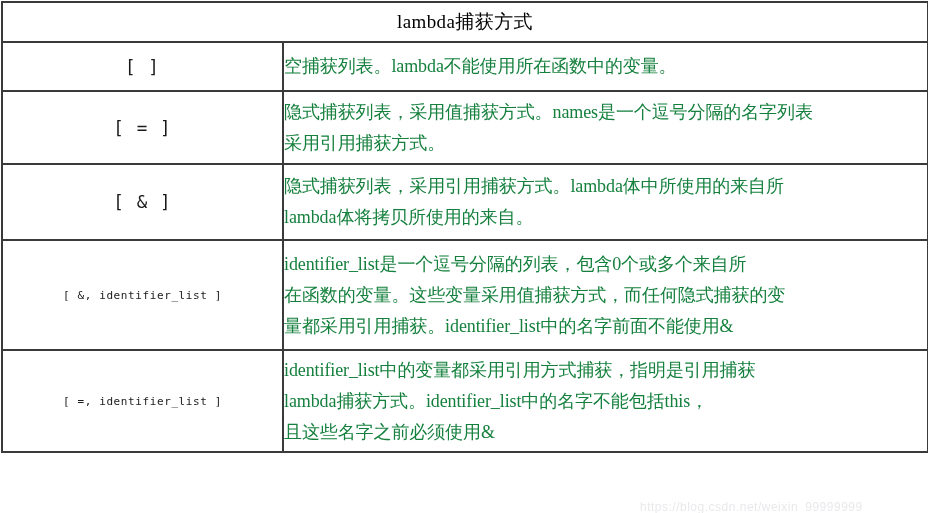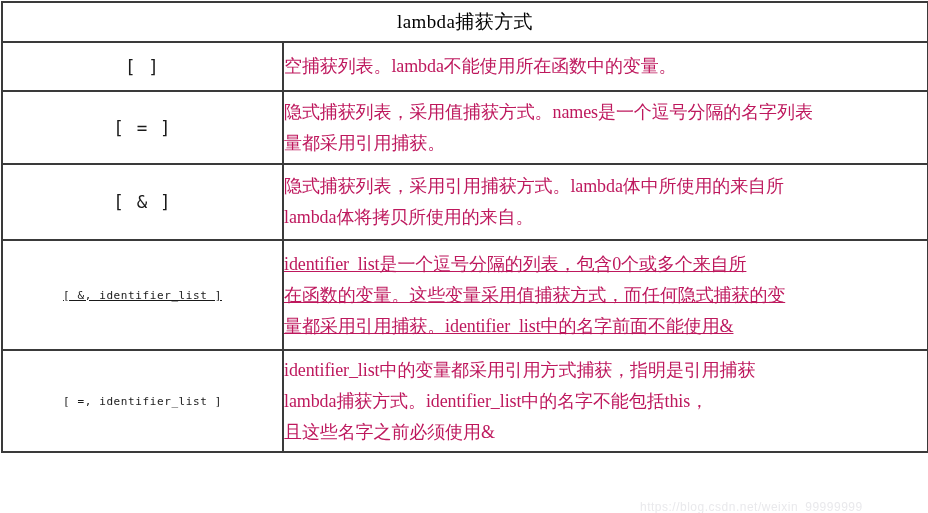--- a/index.html
+++ b/index.html
@@ -57,34 +57,34 @@
   .syntax-cell.long {
     font-size: 11px;
     letter-spacing: 0.6px;
   }
   .desc-cell {
     text-align: left;
     font-size: 18px;
     line-height: 31px;
     padding: 4px 7px 4px 9px;
     font-family: "Liberation Serif", "DejaVu Serif", serif;
-    color: #be185d;
+    color: #15803d;
   }
   .desc-cell .line {
     display: block;
     white-space: nowrap;
     letter-spacing: -0.1px;
   }
   
   tr.r-head td   { height: 38px; }
   tr.r-empty td  { height: 47px; }
   tr.r-names td  { height: 67px; }
   tr.r-eq td     { height: 71px; }
   tr.r-amp td    { height: 74px; }
-  tr.r-ampid td  { height: 108px; text-decoration: underline; }
+  tr.r-ampid td  { height: 108px; }
   tr.r-eqid td   { height: 100px; }
 
   .watermark {
     position: absolute;
     left: 640px;
     bottom: 0px;
     font-family: "Liberation Sans", sans-serif;
     font-size: 12px;
     color: #e9e9ec;
     white-space: nowrap;
@@ -113,21 +113,21 @@
         <td class="desc-cell">
           <span class="line">空捕获列表。lambda不能使用所在函数中的变量。</span>
         </td>
       </tr>
 
 
       <tr class="r-eq">
         <td class="syntax-cell">[ = ]</td>
         <td class="desc-cell">
           <span class="line">隐式捕获列表，采用值捕获方式。names是一个逗号分隔的名字列表</span>
-          <span class="line">量都采用引用捕获。</span>
+          <span class="line">采用引用捕获方式。</span>
         </td>
       </tr>
 
       <tr class="r-amp">
         <td class="syntax-cell">[ &amp; ]</td>
         <td class="desc-cell">
           <span class="line">隐式捕获列表，采用引用捕获方式。lambda体中所使用的来自所</span>
           <span class="line">lambda体将拷贝所使用的来自。</span>
         </td>
       </tr>

